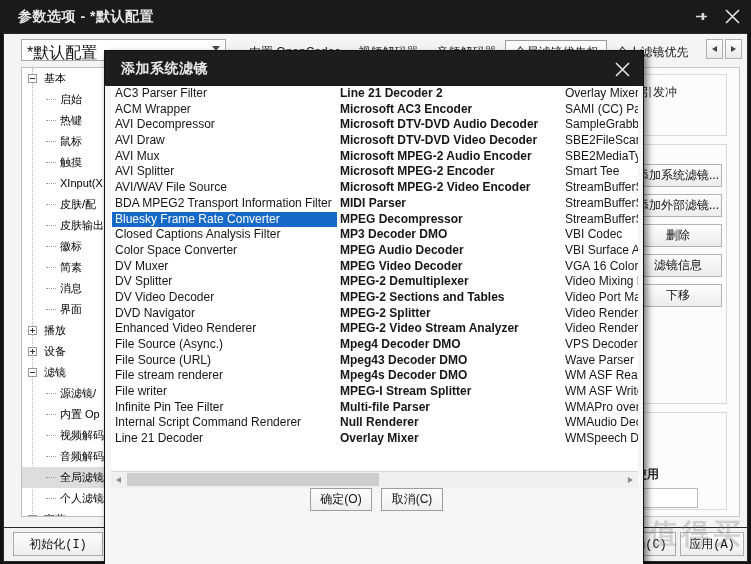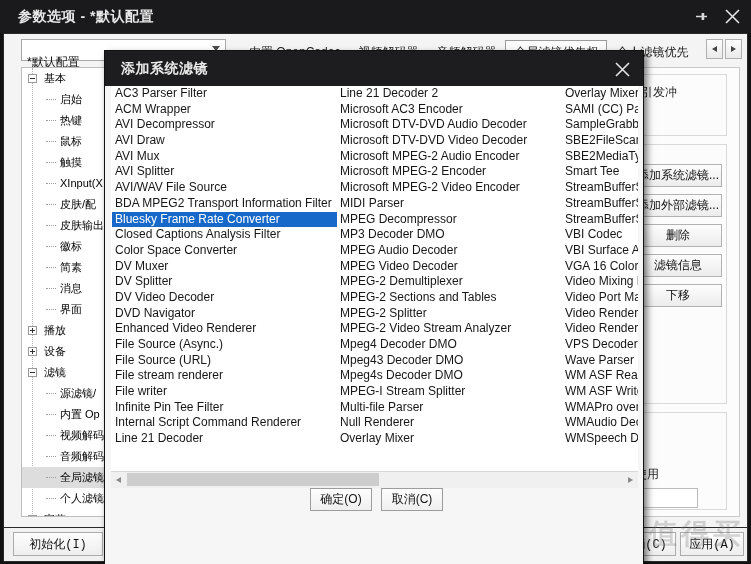--- a/index.html
+++ b/index.html
@@ -18,21 +18,21 @@
   .tb-btns{position:absolute;right:8px;top:4px;display:flex;align-items:center;gap:10px;}
   .tb-btn{width:22px;height:24px;display:flex;align-items:center;justify-content:center;color:#d9d9d9;cursor:pointer;}
   .tb-btn svg{display:block;}
 
   
   .winbody{position:absolute;left:3px;top:33px;width:745px;height:495px;background:#f4f4f4;border:1px solid #2a2a2a;box-sizing:border-box;}
 
   
   .toprow{position:absolute;left:0;top:0;width:743px;height:30px;}
   .combo{position:absolute;left:17px;top:5px;width:205px;height:22px;background:#fff;border:1px solid #a8a8a8;box-sizing:border-box;}
-  .combo .cv{position:absolute;left:5px;top:14px;font-size:12px;color:#111;}
+  .combo .cv{position:absolute;left:5px;top:3px;font-size:16px;color:#111;}
   .combo .carrow{position:absolute;right:5px;top:6px;width:0;height:0;border-left:4px solid transparent;border-right:4px solid transparent;border-top:5px solid #4a4a4a;}
 
   .tabs{position:absolute;left:236px;top:4px;height:24px;display:flex;align-items:flex-end;gap:0px;}
   .tab{height:22px;line-height:22px;padding:0 8px;font-size:12px;color:#1b1b1b;white-space:nowrap;cursor:pointer;border:1px solid transparent;box-sizing:border-box;background:transparent;}
   .tab.sel{border:1px solid #9b9b9b;background:#fbfbfb;}
   .tabnav{position:absolute;right:5px;top:5px;display:flex;gap:2px;}
   .tabnav .nb{width:17px;height:20px;border:1px solid #b0b0b0;background:linear-gradient(#fdfdfd,#eaeaea);display:flex;align-items:center;justify-content:center;cursor:pointer;box-sizing:border-box;}
   .tabnav .nb i{display:block;width:0;height:0;}
   .nb.left i{border-top:3.5px solid transparent;border-bottom:3.5px solid transparent;border-right:5px solid #444;}
   .nb.right i{border-top:3.5px solid transparent;border-bottom:3.5px solid transparent;border-left:5px solid #444;}
@@ -53,21 +53,21 @@
   .content{position:absolute;left:124px;top:33px;width:612px;height:450px;background:#fcfcfc;border:1px solid #c9c9c9;box-sizing:border-box;}
   .grp{position:absolute;border:1px solid #d9d9d9;box-sizing:border-box;}
   .g1{left:8px;top:6px;width:590px;height:62px;}
   .g2{left:8px;top:76px;width:590px;height:260px;}
   .g3{left:8px;top:344px;width:590px;height:98px;}
   .ghint{position:absolute;left:500px;top:16px;font-size:12px;color:#222;white-space:nowrap;}
   .sidebtns{position:absolute;left:505px;top:96px;width:88px;}
   .sbtn{width:88px;height:23px;margin-bottom:7px;border:1px solid #b2b2b2;background:linear-gradient(#fdfdfd,#ececec);font-size:12px;color:#111;display:flex;align-items:center;justify-content:center;box-sizing:border-box;cursor:pointer;white-space:nowrap;overflow:hidden;}
   .chk{position:absolute;font-size:12px;color:#222;}
   .c1{left:500px;top:378px;}
-  .c2{left:494px;top:398px;}
+  .c2{left:494px;top:398px;font-weight:bold;}
   .smallbox{position:absolute;left:497px;top:420px;width:72px;height:20px;border:1px solid #bcbcbc;background:#fff;box-sizing:border-box;}
 
   
   .bottombar{position:absolute;left:3px;top:528px;width:745px;height:34px;background:#f1f1f1;border:1px solid #2a2a2a;border-top:none;box-sizing:border-box;font-family:Liberation Mono, monospace;}
   .bbtn{position:absolute;height:24px;border:1px solid #ababab;background:linear-gradient(#fdfdfd,#eeeeee);font-size:12px;color:#111;display:flex;align-items:center;justify-content:center;box-sizing:border-box;cursor:pointer;white-space:nowrap;}
   .b-init{left:9px;top:4px;width:90px;}
   .b-exp{left:104px;top:4px;width:179px;}
   .b-ok{left:540px;top:4px;width:64px;}
   .b-cancel{left:608px;top:4px;width:64px;}
   .b-apply{left:676px;top:4px;width:64px;}

